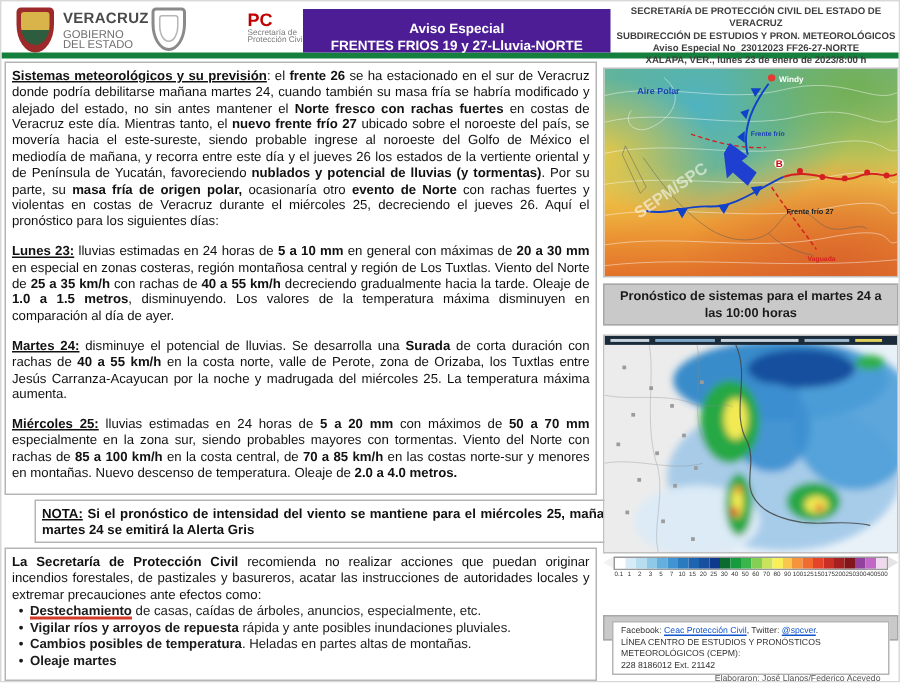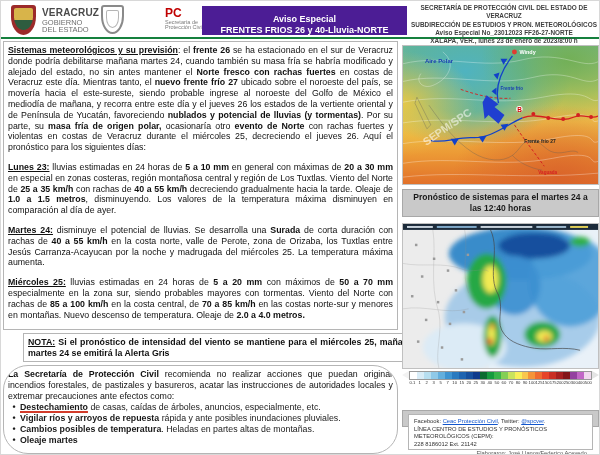--- a/index.html
+++ b/index.html
@@ -1,21 +1,21 @@
 <!DOCTYPE html>
 <html><head>
 <meta charset="utf-8">
 <style>
   * { margin:0; padding:0; box-sizing:border-box; }
   html,body { background:#fff; }
   body { font-family:"Liberation Sans", sans-serif; color:#1a1a1a; }
   #page { position:relative; width:600px; height:455px; background:#fff; border:1px solid #d8d8d8; overflow:hidden; }
 
   
-  #hdr { position:absolute; left:0; top:0; width:600px; height:38px; border-bottom:2px solid #15803d; background:#fff; }
+  #hdr { position:absolute; left:0; top:0; width:600px; height:38px; border-bottom:4px solid #15803d; background:#fff; }
   .shield { position:absolute; border-radius:3px 3px 50% 50% / 3px 3px 62% 62%; }
   #ver-shield { left:10px; top:4px; width:25px; height:30px; background:#9c2a2a; }
   #ver-shield .inner { position:absolute; left:3px; top:3px; right:3px; bottom:5px; border-radius:2px 2px 50% 50%/2px 2px 58% 58%; background:linear-gradient(#d8b44a 55%, #2e5c3f 55%); }
   #pc-shield { left:100px; top:4px; width:23px; height:29px; background:#fff; border:2px solid #8a8a8a; }
   #pc-shield .inner { position:absolute; left:3px; top:3px; right:3px; bottom:4px; border:1px solid #b5b5b5; border-radius:2px 2px 50% 50%/2px 2px 58% 58%; }
   .logo-text { position:absolute; line-height:1.05; }
   #ver-text { left:41px; top:7px; color:#4a4a4a; }
   #ver-text .l1 { font-weight:bold; font-size:10px; letter-spacing:.2px; }
   #ver-text .l2, #ver-text .l3 { font-size:7.5px; color:#6f6f6f; }
   #pc-text { left:129px; top:6px;margin-left:35px; }
@@ -23,21 +23,21 @@
   #pc-text .l2 { font-size:5.5px; color:#7a7a7a; }
   #title-box { position:absolute; left:201px; top:5px; width:205px; height:29px; background:#4c1d95; color:#fff; text-align:center; display:flex; flex-direction:column; justify-content:flex-end; gap:1px; }
   #title-box .t1 { font-size:9px; font-weight:bold; }
   #title-box .t2 { font-size:9px; font-weight:bold; }
   #agency { position:absolute; left:408px; top:3px; width:190px; text-align:center; font-size:6.4px; font-weight:bold; color:#3f3f3f; line-height:8.3px; }
 
   
   .lbox { position:absolute; left:2px; width:395px; background:#fff; border:1px solid #b5b5b5; padding:3px 4px; overflow:hidden; }
   #box-main { top:40px; height:289px; }
   #box-nota { top:332px; height:29px;margin-left:20px; }
-  #box-reco { top:364px; height:89px;border-radius:25px; }
+  #box-reco { top:364px; height:89px; }
   .para { font-size:8.8px; line-height:10.8px; text-align:justify; color:#111; }
   .para + .para { margin-top:9px; }
   .b { font-weight:bold; }
   .u { text-decoration:underline; }
   .rw { text-decoration:underline; text-decoration-style:solid; text-decoration-color:#d23b2a; text-decoration-thickness:1.5px; }
   .lnk { color:#1155cc; text-decoration:underline; cursor:pointer; }
   #nota-text { font-size:8.8px; line-height:11px; }
   #reco-intro { margin-bottom:1px; }
   ul.reco { list-style:none; margin-top:1px; }
   ul.reco li { font-size:8.8px; line-height:11px; display:flex; }
@@ -82,21 +82,21 @@
     <div class="shield" id="pc-shield">
         <div class="inner"></div>
       </div>
     <div class="logo-text" id="pc-text">
       <div class="l1">PC</div>
       <div class="l2">Secretaría de</div>
       <div class="l2">Protección Civil</div>
     </div>
     <div id="title-box">
       <div class="t1">Aviso Especial</div>
-      <div class="t2">FRENTES FRIOS 26 y 40-Lluvia-NORTE</div>
+      <div class="t2">FRENTES FRIOS 19 y 27-Lluvia-NORTE</div>
     </div>
     <div id="agency">
       <div>SECRETARÍA DE PROTECCIÓN CIVIL DEL ESTADO DE VERACRUZ</div>
       <div>SUBDIRECCIÓN DE ESTUDIOS Y PRON. METEOROLÓGICOS</div>
       <div>Aviso Especial No_23012023 FF26-27-NORTE</div>
       <div>XALAPA, VER., lunes 23 de enero de 2023/8:00 h</div>
     </div>
   </div>
 
   <div class="lbox" id="box-main">
@@ -212,21 +212,21 @@
       <circle cx="112" cy="6" r="2.5" fill="#e03c31"></circle>
       <text class="svglabel" x="117" y="8.5" font-size="5.5" font-weight="bold" fill="#ffffff">Windy</text>
       <text class="svglabel" x="22" y="17" font-size="6" font-weight="bold" fill="#1a3fb0">Aire Polar</text>
       <text class="svglabel" x="98" y="45" font-size="4.6" font-weight="bold" fill="#1a3fb0">Frente frío</text>
       <text class="svglabel" x="122" y="98" font-size="5" font-weight="bold" fill="#222222">Frente frío 27</text>
       <text class="svglabel" x="136" y="130" font-size="4.6" font-weight="bold" fill="#d42020">Vaguada</text>
       <text class="svglabel" x="14" y="88" font-size="11" font-weight="bold" fill="#ffffff" fill-opacity=".55" transform="rotate(-35 40 80)">SEPM/SPC</text>
     </svg>
   </div>
 
-  <div class="rcap" id="cap1">Pronóstico de sistemas para el martes 24 a las 12:40 horas</div>
+  <div class="rcap" id="cap1">Pronóstico de sistemas para el martes 24 a las 10:00 horas</div>
 
   <div id="map2">
     <svg width="195" height="144" viewBox="0 0 196 146" preserveAspectRatio="none">
       <defs>
           <filter id="soft" x="-30%" y="-30%" width="160%" height="160%">
             <feGaussianBlur stdDeviation="2.6"></feGaussianBlur>
           </filter>
         </defs>
       <rect width="196" height="146" fill="#e9f1f8"></rect>
       <rect x="0" y="6" width="86" height="140" fill="#ececec"></rect>

